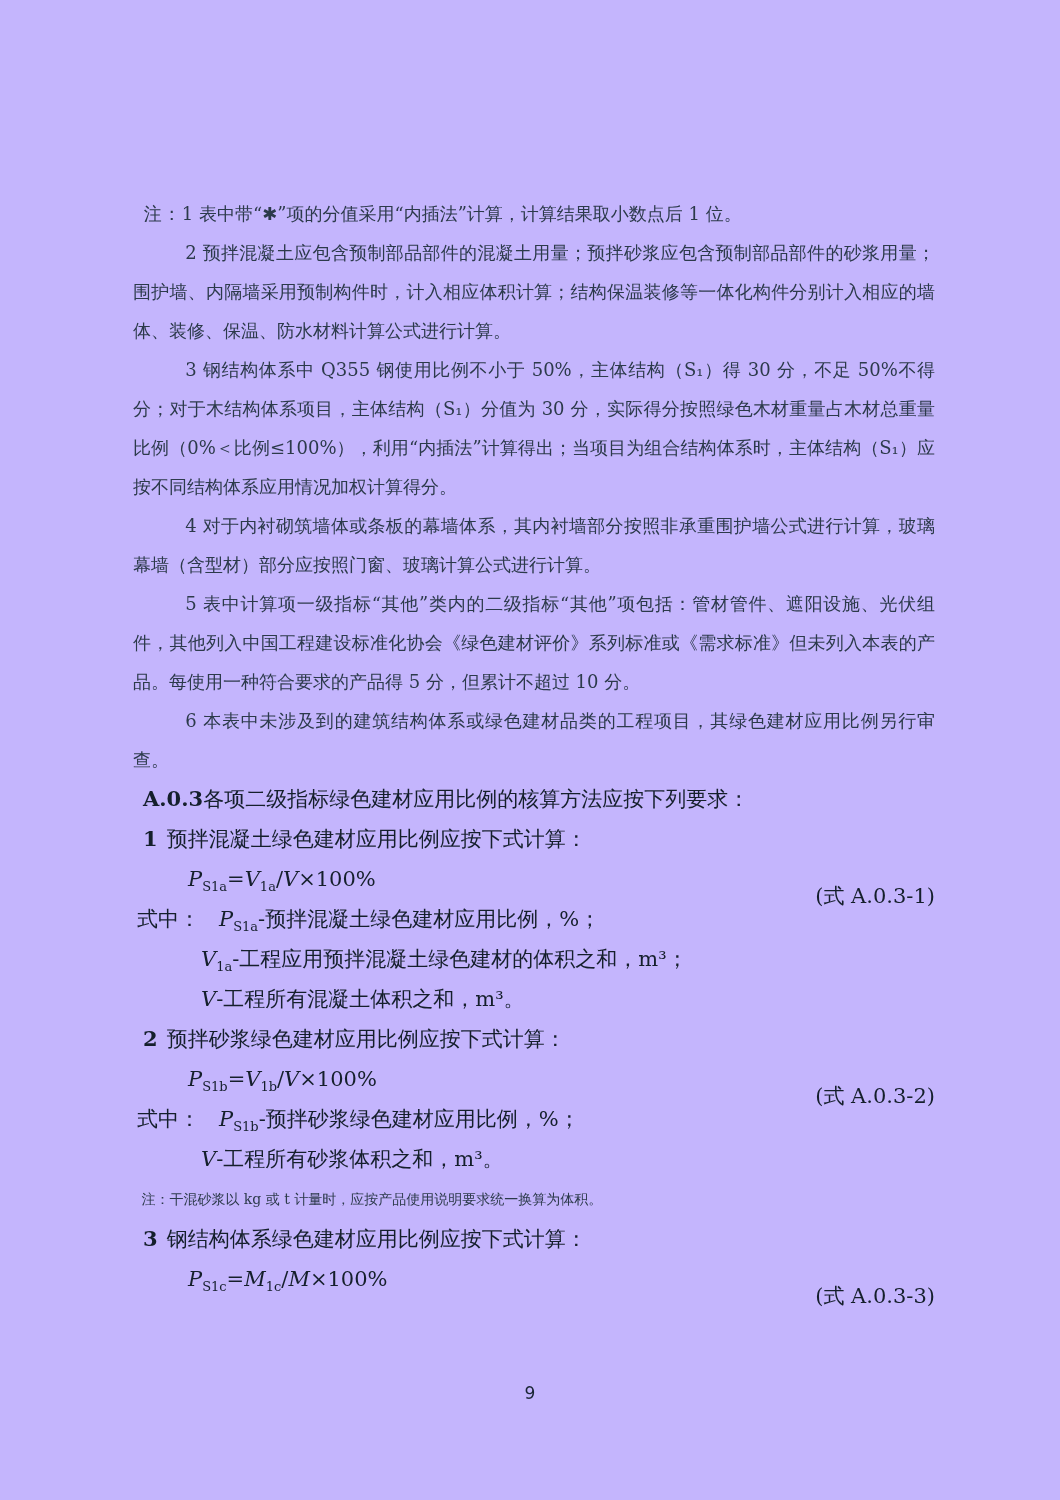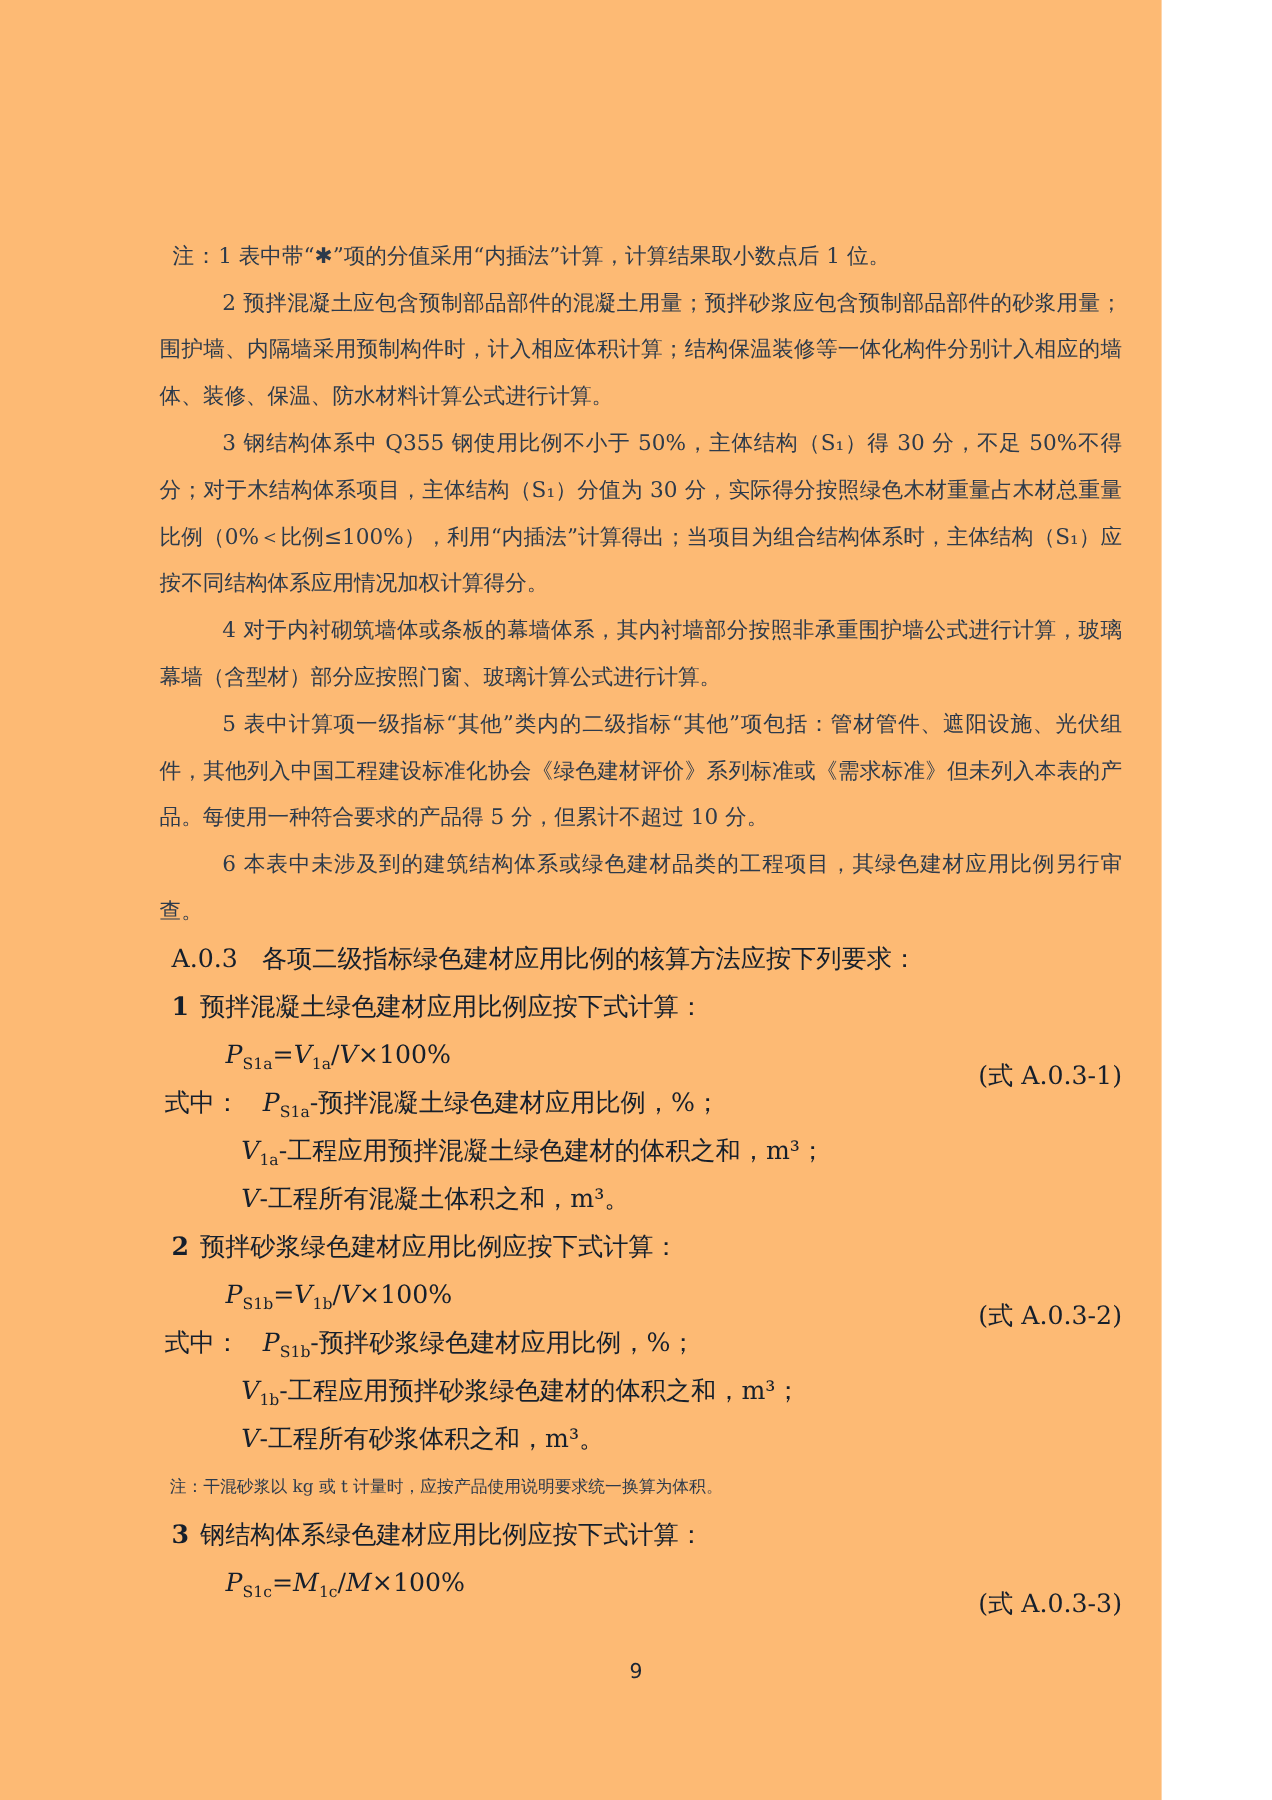--- a/index.html
+++ b/index.html
@@ -1,38 +1,38 @@
 <!DOCTYPE html>
 <html><head>
 <meta charset="utf-8">
 <style>
   html,body{margin:0;padding:0;background:#ffffff;}
   .page{
     position:relative;
-    width:968px;height:1500px;
-    background:#fdba74;
+    width:1060px;height:1500px;
+    background:#c4b5fd;
     overflow:hidden;
     font-family:"DejaVu Serif","Liberation Serif",serif;
   }
   .content{
     position:absolute;left:133px;top:194px;width:802px;
   }
   
   .table-notes{
     font-size:18px;line-height:39px;
     color:#2c3a4b;
     text-align:justify;text-justify:inter-ideograph;
   }
   .tnote{margin:0;}
   .tnote.n-first{text-indent:0.6em;}
   .tnote.n-ind{text-indent:2.9em;}
   .tn-label{letter-spacing:1px;}
   
   .clause{margin:0;padding-left:10px;font-size:21px;line-height:40px;color:#151f2c;text-align:justify;}
-  .clause-num{font-weight:normal;margin-right:20px;}
+  .clause-num{font-weight:bold;margin-right:0;}
   .item{margin:0;padding-left:10px;font-size:21px;line-height:40px;color:#151f2c;}
   .item-num{font-weight:bold;margin-right:9px;}
   .formula-row{position:relative;margin:0;font-size:21px;line-height:40px;color:#151f2c;}
   .formula{display:inline-block;transform:translateX(55px);}
   .fvar{font-style:italic;}
   sub{font-size:13px;line-height:0;}
   .formula-tag{position:absolute;right:0;top:17px;}
   .where{margin:0;padding-left:4px;font-size:21px;line-height:40px;color:#151f2c;}
   .where-label{margin-right:19px;}
   .defline{margin:0;padding-left:68px;font-size:21px;line-height:40px;color:#151f2c;}
@@ -63,21 +63,20 @@
 
     <p class="item"><span class="item-num">1</span><span>预拌混凝土绿色建材应用比例应按下式计算：</span></p>
     <div class="formula-row"><span class="formula"><i class="fvar">P</i><sub>S1a</sub><span>=</span><i class="fvar">V</i><sub>1a</sub><span>/</span><i class="fvar">V</i><span>×100%</span></span><span class="formula-tag">(式 A.0.3-1)</span></div>
     <p class="where"><span class="where-label">式中：</span><i class="fvar">P</i><sub>S1a</sub><span>-预拌混凝土绿色建材应用比例，%；</span></p>
     <p class="defline"><i class="fvar">V</i><sub>1a</sub><span>-工程应用预拌混凝土绿色建材的体积之和，m³；</span></p>
     <p class="defline"><i class="fvar">V</i><sub></sub><span>-工程所有混凝土体积之和，m³。</span></p>
 
     <p class="item"><span class="item-num">2</span><span>预拌砂浆绿色建材应用比例应按下式计算：</span></p>
     <div class="formula-row"><span class="formula"><i class="fvar">P</i><sub>S1b</sub><span>=</span><i class="fvar">V</i><sub>1b</sub><span>/</span><i class="fvar">V</i><span>×100%</span></span><span class="formula-tag">(式 A.0.3-2)</span></div>
     <p class="where"><span class="where-label">式中：</span><i class="fvar">P</i><sub>S1b</sub><span>-预拌砂浆绿色建材应用比例，%；</span></p>
-    <p class="defline"><i class="fvar">V</i><sub>1b</sub><span>-工程应用预拌砂浆绿色建材的体积之和，m³；</span></p>
     <p class="defline"><i class="fvar">V</i><sub></sub><span>-工程所有砂浆体积之和，m³。</span></p>
     <p class="body-note">注：干混砂浆以 kg 或 t 计量时，应按产品使用说明要求统一换算为体积。</p>
 
     <p class="item"><span class="item-num">3</span><span>钢结构体系绿色建材应用比例应按下式计算：</span></p>
     <div class="formula-row"><span class="formula"><i class="fvar">P</i><sub>S1c</sub><span>=</span><i class="fvar">M</i><sub>1c</sub><span>/</span><i class="fvar">M</i><span>×100%</span></span><span class="formula-tag">(式 A.0.3-3)</span></div>
 
   </div>
 
   <div class="footer"><span>9</span></div>
 </div>

